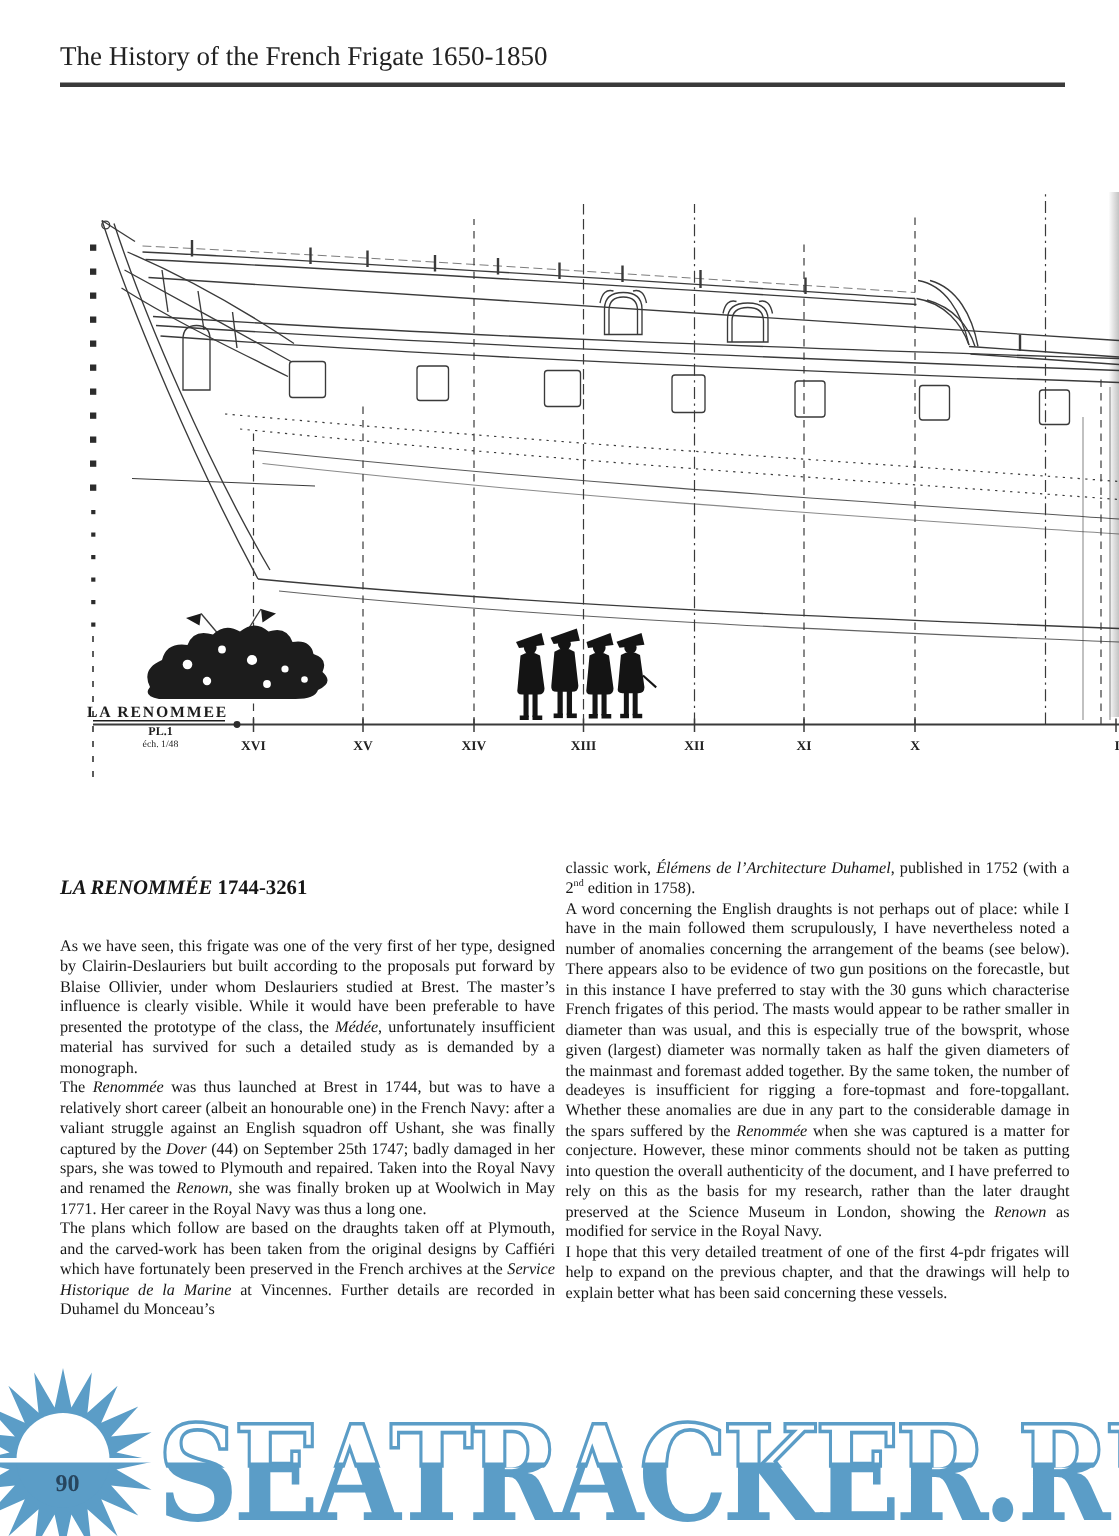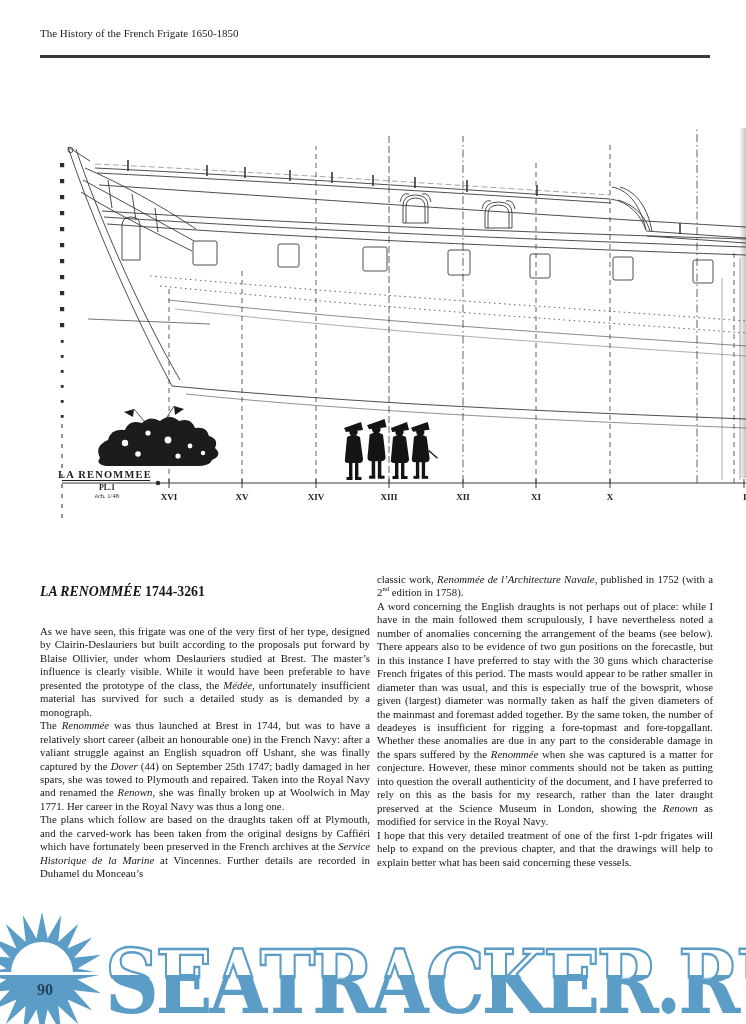--- a/index.html
+++ b/index.html
@@ -1,19 +1,19 @@
 <!DOCTYPE html>
 <html><head>
 <meta charset="utf-8">
 <style>
   html,body{margin:0;padding:0;background:#e8e8e8;}
   .page{position:relative;width:746px;height:1024px;background:#ffffff;overflow:hidden;
         font-family:"Liberation Serif",serif;color:#1b1b1b;}
   
-  .running-head{position:absolute;left:40px;top:27px;font-size:11px;color:#222;}
+  .running-head{position:absolute;left:40px;top:27px;font-size:18px;color:#222;}
   .head-rule{position:absolute;left:40px;top:55px;width:670px;height:2.5px;background:#3a3a3a;}
   
   .plan-svg{position:absolute;left:0;top:128px;}
   .edge-shadow{position:absolute;right:0;top:128px;width:7px;height:350px;
                background:linear-gradient(to left,rgba(40,40,40,.28),rgba(0,0,0,0));}
   
   .col{position:absolute;font-size:10.8px;line-height:13.45px;text-align:justify;color:#161616;}
   .col-left{left:40px;top:584px;width:330px;}
   .col-right{left:377px;top:573px;width:336px;}
   .col h2{font-size:13.8px;line-height:16px;margin:0 0 25px 0;font-weight:bold;}
@@ -245,23 +245,23 @@
     <h2><span class="hname">LA RENOMMÉE</span> <span>1744-3261</span></h2>
     <div>
         <p class="para">As we have seen, this frigate was one of the very first of her type, designed by Clairin-Deslauriers but built according to the proposals put forward by Blaise Ollivier, under whom Deslauriers studied at Brest. The master’s influence is clearly visible. While it would have been preferable to have presented the prototype of the class, the <i>Médée</i>, unfortunately insufficient material has survived for such a detailed study as is demanded by a monograph.</p>
         <p class="para">The <i>Renommée</i> was thus launched at Brest in 1744, but was to have a relatively short career (albeit an honourable one) in the French Navy: after a valiant struggle against an English squadron off Ushant, she was finally captured by the <i>Dover</i> (44) on September 25th 1747; badly damaged in her spars, she was towed to Plymouth and repaired. Taken into the Royal Navy and renamed the <i>Renown</i>, she was finally broken up at Woolwich in May 1771. Her career in the Royal Navy was thus a long one.</p>
         <p class="para">The plans which follow are based on the draughts taken off at Plymouth, and the carved-work has been taken from the original designs by Caffiéri which have fortunately been preserved in the French archives at the <i>Service Historique de la Marine</i> at Vincennes. Further details are recorded in Duhamel du Monceau’s</p>
       </div>
   </div>
 
   <div class="col col-right">
     <div>
-        <p class="para">classic work, <i>Renommée de l’Architecture Navale</i>, published in 1752 (with a 2<sup>nd</sup> edition in 1758).</p>
+        <p class="para">classic work, <i>Élémens de l’Architecture Duhamel</i>, published in 1752 (with a 2<sup>nd</sup> edition in 1758).</p>
         <p class="para">A word concerning the English draughts is not perhaps out of place: while I have in the main followed them scrupulously, I have nevertheless noted a number of anomalies concerning the arrangement of the beams (see below). There appears also to be evidence of two gun positions on the forecastle, but in this instance I have preferred to stay with the 30 guns which characterise French frigates of this period. The masts would appear to be rather smaller in diameter than was usual, and this is especially true of the bowsprit, whose given (largest) diameter was normally taken as half the given diameters of the mainmast and foremast added together. By the same token, the number of deadeyes is insufficient for rigging a fore-topmast and fore-topgallant. Whether these anomalies are due in any part to the considerable damage in the spars suffered by the <i>Renommée</i> when she was captured is a matter for conjecture. However, these minor comments should not be taken as putting into question the overall authenticity of the document, and I have preferred to rely on this as the basis for my research, rather than the later draught preserved at the Science Museum in London, showing the <i>Renown</i> as modified for service in the Royal Navy.</p>
-        <p class="para">I hope that this very detailed treatment of one of the first 1-pdr frigates will help to expand on the previous chapter, and that the drawings will help to explain better what has been said concerning these vessels.</p>
+        <p class="para">I hope that this very detailed treatment of one of the first 4-pdr frigates will help to expand on the previous chapter, and that the drawings will help to explain better what has been said concerning these vessels.</p>
       </div>
   </div>
 
   <svg class="wm-star-svg" width="130" height="125" viewBox="0 0 130 125">
     <polygon points="62.0,0.0 67.6,26.4 81.2,3.0 78.3,29.9 98.4,11.8 87.5,36.5 112.2,25.6 94.1,45.7 121.0,42.8 97.6,56.4 124.0,62.0 97.6,67.6 121.0,81.2 94.1,78.3 112.2,98.4 87.5,87.5 98.4,112.2 78.3,94.1 81.2,121.0 67.6,97.6 62.0,124.0 56.4,97.6 42.8,121.0 45.7,94.1 25.6,112.2 36.5,87.5 11.8,98.4 29.9,78.3 3.0,81.2 26.4,67.6 0.0,62.0 26.4,56.4 3.0,42.8 29.9,45.7 11.8,25.6 36.5,36.5 25.6,11.8 45.7,29.9 42.8,3.0 56.4,26.4" fill="#5b9dc7"></polygon>
     <circle cx="62" cy="62" r="31" fill="#5b9dc7"></circle>
     <rect x="0" y="60" width="130" height="3" fill="#ffffff"></rect>
     <path d="M31,61 A31,31 0 0 1 93,61 Z" fill="#ffffff"></path>
   </svg>
   <div class="folio">90</div>

